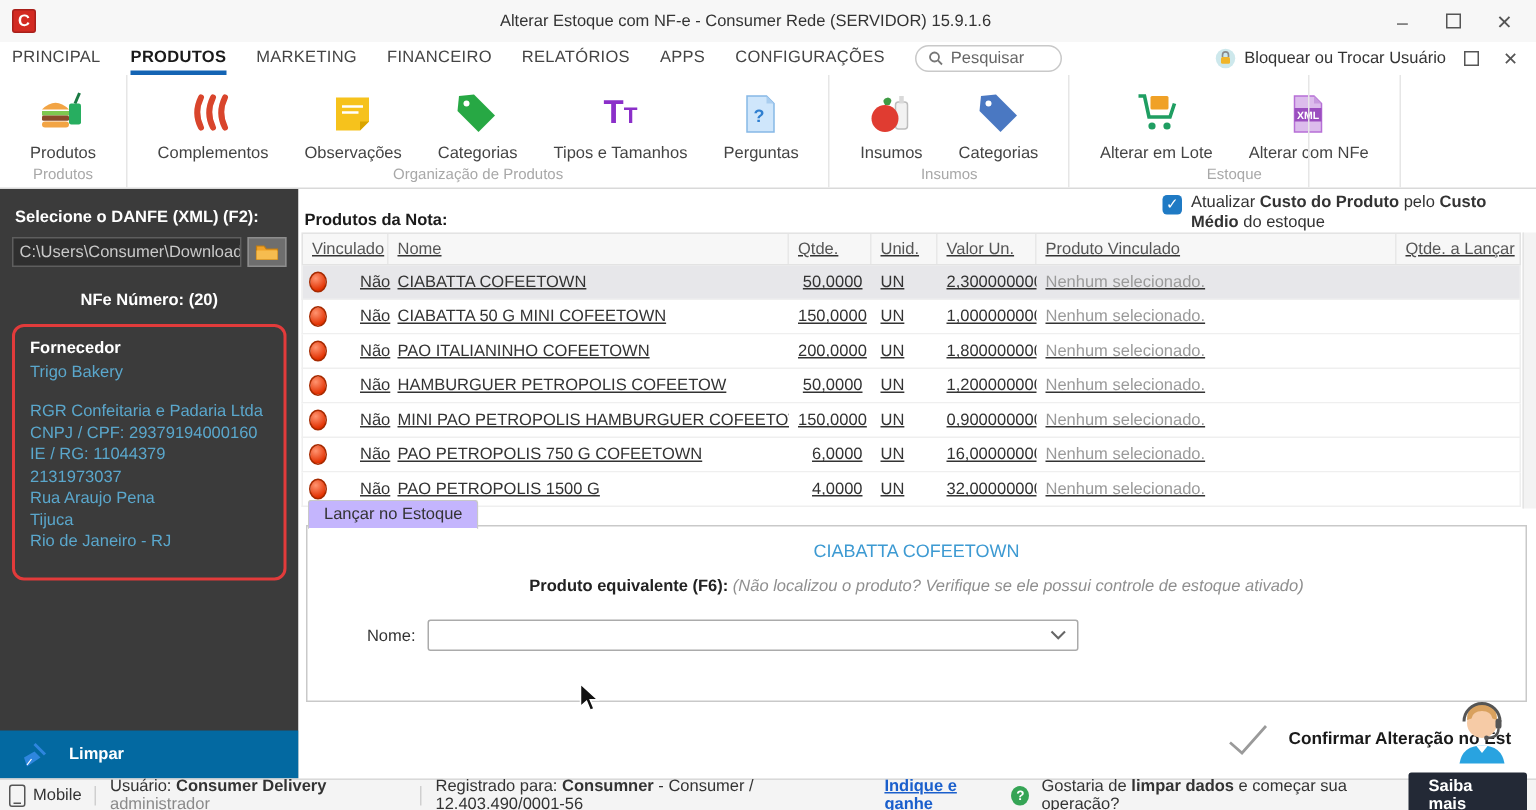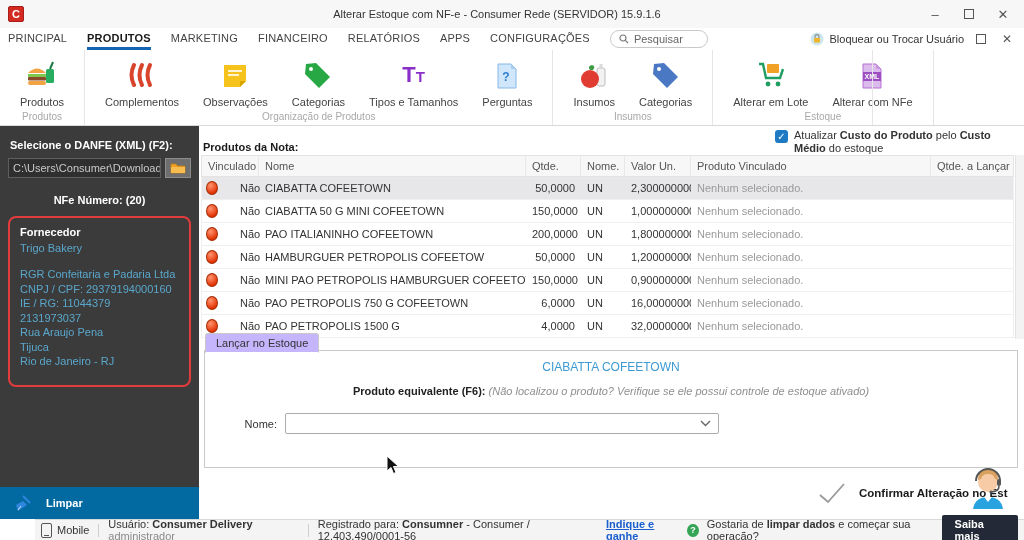--- a/index.html
+++ b/index.html
@@ -59,21 +59,21 @@
   .forn-line{color:#5aa7cc;line-height:14.5px;}
   .limpar{position:absolute;bottom:0;left:0;right:0;height:32px;background:#0369a1;display:flex;
           align-items:center;gap:14px;padding-left:14px;color:#fff;font-weight:bold;box-sizing:border-box;}
 
   
   .main{position:absolute;top:126px;left:199px;right:0;bottom:21px;background:#fff;}
   .updcost{position:absolute;top:3px;left:576px;width:240px;display:flex;gap:6px;line-height:13px;}
   .checkbox{width:13px;height:13px;background:#1f7ac4;border-radius:3px;color:#fff;font-size:10px;
             display:flex;align-items:center;justify-content:center;flex:none;margin-top:1px;}
   .grid-title{position:absolute;top:15px;left:4px;font-weight:bold;color:#1a1a1a;}
-  .grid{position:absolute;top:29px;left:2px;width:813px;}
+  .grid{position:absolute;top:29px;left:2px;width:813px;text-decoration:underline;}
   .grid-header,.grid-row{display:grid;grid-template-columns:57px 267px 55px 44px 66px 240px 1fr;align-items:center;}
   .grid-header{height:22px;background:#f7f7f7;border:1px solid #e3e3e3;color:#555;box-sizing:border-box;}
   .grid-header .cell{border-right:1px solid #e8e8e8;height:100%;display:flex;align-items:center;box-sizing:border-box;}
   .grid-header .cell:last-child{border-right:none;}
   .grid-row{height:23px;border-bottom:1px solid #efefef;border-left:1px solid #efefef;
             border-right:1px solid #efefef;box-sizing:border-box;background:#fff;}
   .grid-row.selected{background:#e7e7ea;}
   .cell{padding:0 6px;overflow:hidden;white-space:nowrap;}
   .cell.num{text-align:right;}
   .cell.gray{color:#9a9a9a;}
@@ -97,21 +97,21 @@
   .nome-select{width:434px;height:21px;border:1px solid #ababab;border-radius:2px;background:#fff;
                display:flex;align-items:center;justify-content:flex-end;padding-right:7px;box-sizing:border-box;}
 
   .confirm-row{position:absolute;top:356px;left:618px;display:flex;align-items:center;gap:12px;}
   .confirm-label{font-weight:bold;font-size:11.5px;color:#1a1a1a;}
   .avatar{position:absolute;top:338px;left:768px;}
   .cursor{position:absolute;top:329px;left:187px;z-index:5;}
 
   
   .statusbar{position:absolute;bottom:0;left:0;right:0;height:21px;background:#f4f4f4;
-             border-top:1px solid #d9d9d9;display:flex;align-items:center;gap:9px;padding:0 6px;box-sizing:border-box;margin-left:35px;}
+             border-top:1px solid #d9d9d9;display:flex;align-items:center;gap:9px;padding:0 6px;box-sizing:border-box;}
   .sb-sep{width:1px;height:13px;background:#cfcfcf;}
   .mobile-wrap{display:flex;align-items:center;gap:5px;}
   .phone-icon{width:9px;height:13px;border:1px solid #555;border-radius:2px;position:relative;}
   .phone-icon:after{content:"";position:absolute;bottom:1px;left:2px;right:2px;height:1px;background:#555;}
   .link-admin{color:#8a8a8a;text-decoration:underline;}
   .status-right{margin-left:auto;display:flex;align-items:center;gap:8px;}
   .link-indique{color:#1a5fcc;font-weight:bold;text-decoration:underline;}
   .help-circle{width:13px;height:13px;border-radius:50%;background:#35a455;color:#fff;font-size:9px;
                font-weight:bold;display:flex;align-items:center;justify-content:center;}
   .saiba-btn{background:#232936;color:#fff;font-weight:bold;padding:3px 13px;border-radius:2px;}
@@ -326,21 +326,21 @@
       <span class="updcost-text"><span>Atualizar </span><b>Custo do Produto</b><span> pelo </span><b>Custo Médio</b><span> do estoque</span></span>
     </div>
 
     <div class="grid-title">Produtos da Nota:</div>
 
     <div class="grid">
       <div class="grid-header">
         <div class="cell">Vinculado</div>
         <div class="cell">Nome</div>
         <div class="cell">Qtde.</div>
-        <div class="cell">Nome.</div>
+        <div class="cell">Unid.</div>
         <div class="cell">Valor Un.</div>
         <div class="cell">Produto Vinculado</div>
         <div class="cell">Qtde. a Lançar</div>
       </div>
       <div id="table-rows">
           <div class="grid-row selected">
     <div class="vinc">
               <span class="red-dot"></span>
               <span>Não</span>
             </div>

